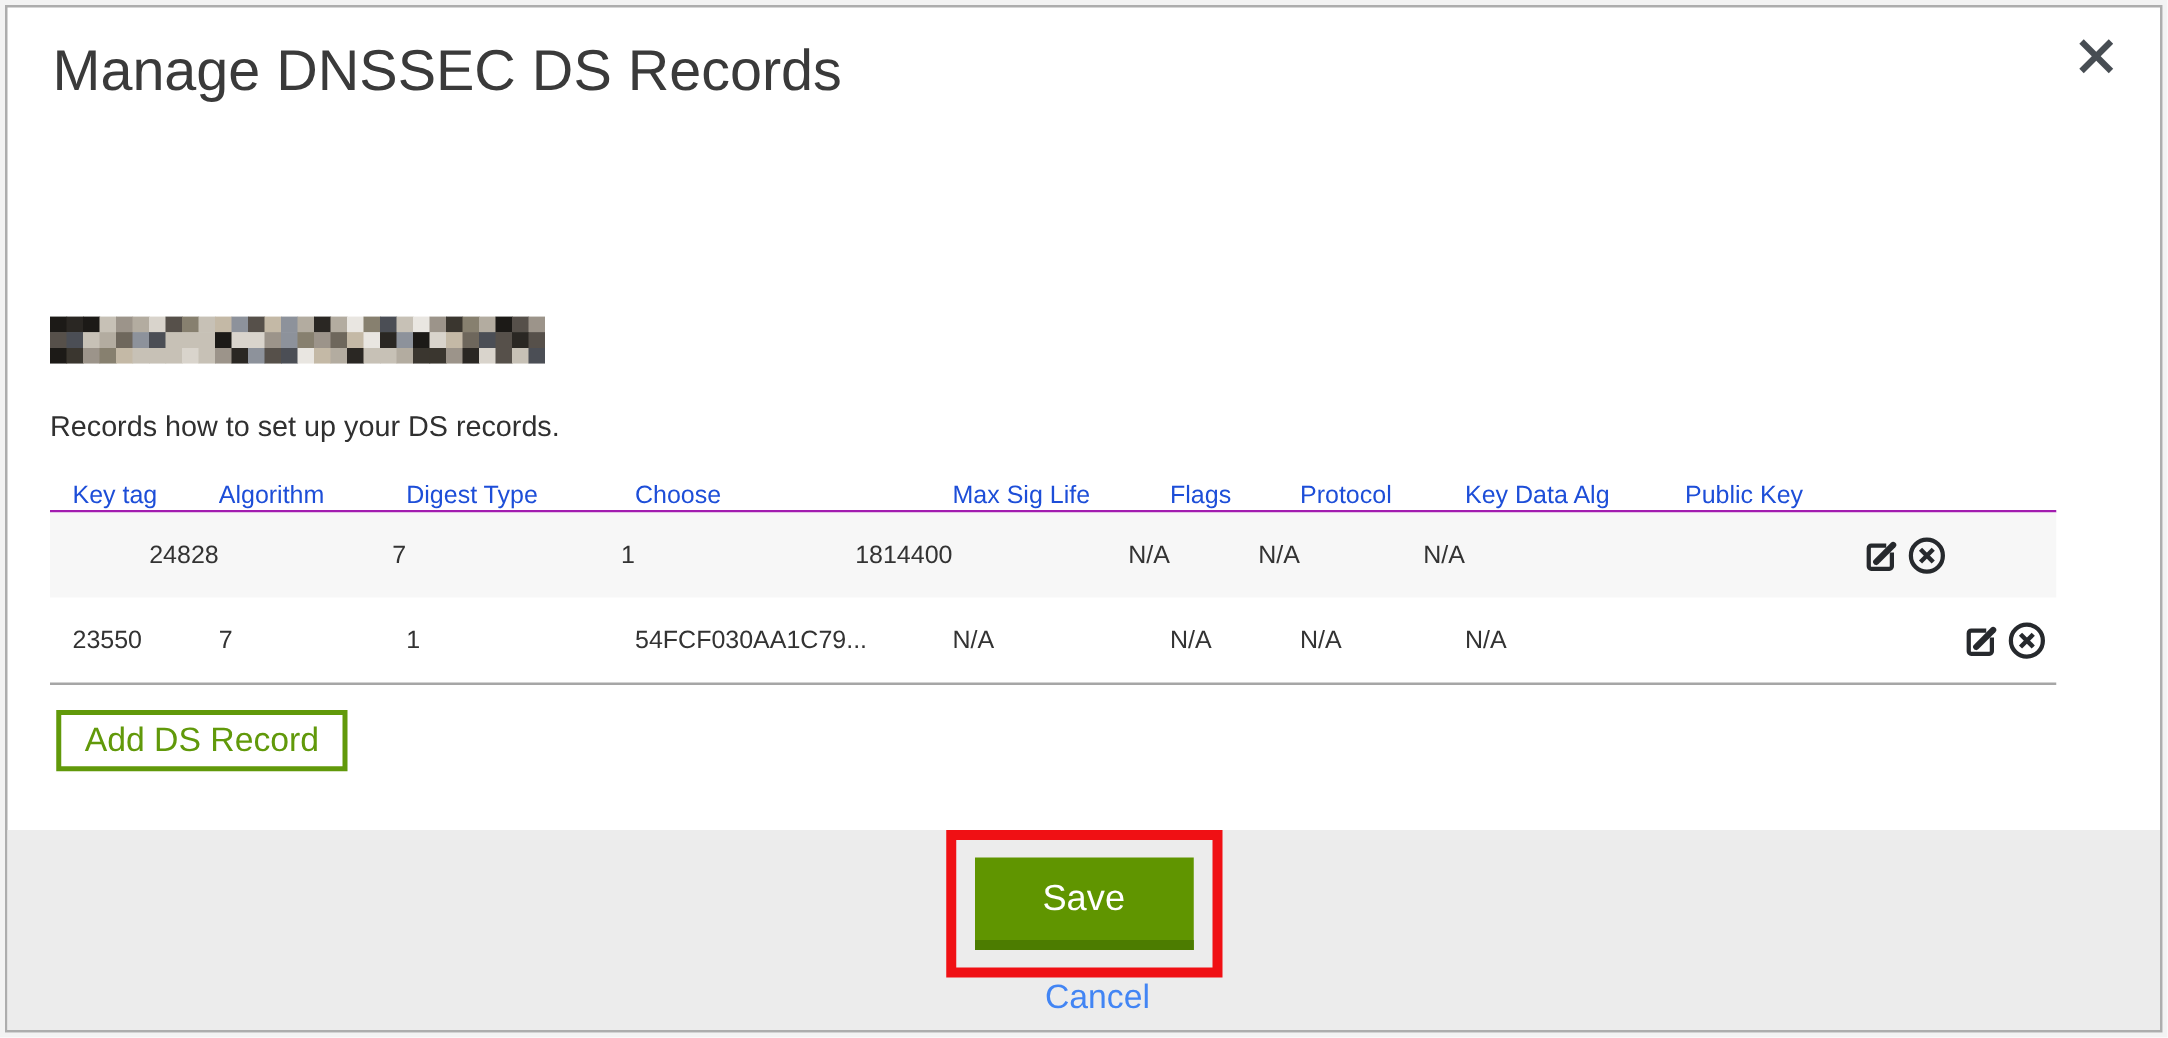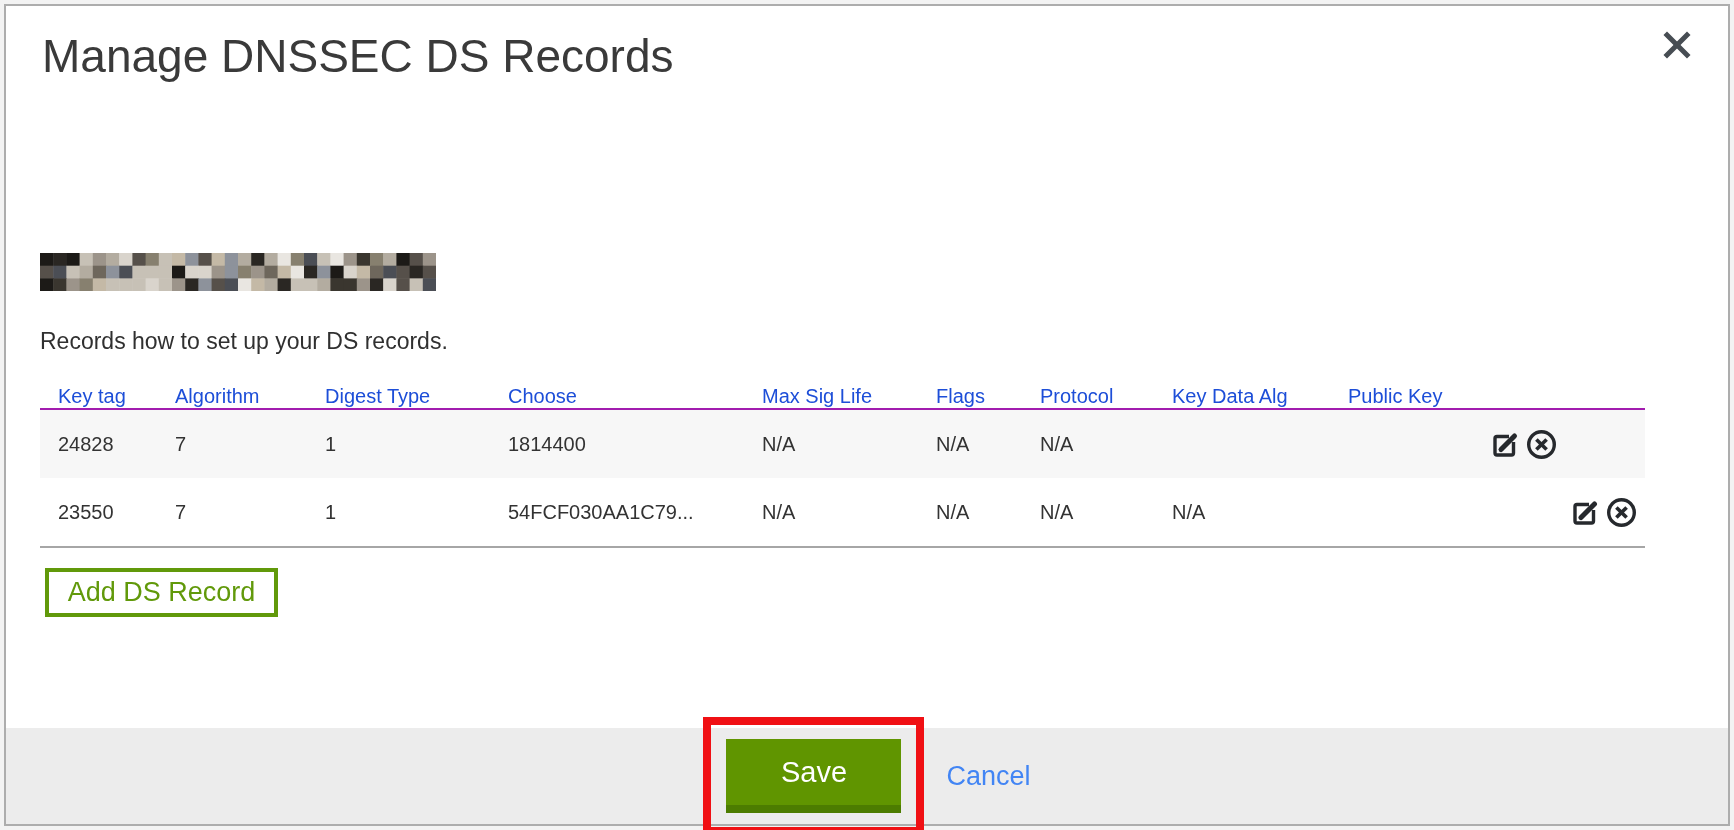--- a/index.html
+++ b/index.html
@@ -47,43 +47,43 @@
   .thead{
     height:40px;
     align-items:end;
     border-bottom:2px solid #a21caf;
     font-size:20px;color:#1d4ed8;
   }
   .trow{
     height:68px;
     font-size:20px;color:#333333;
   }
-  .trow.alt{background:#f7f7f7;}
+  .trow.alt{background:#f7f7f7;text-align:right;}
   .tbody{border-bottom:2px solid #a6a6a6;}
   .cell{padding:0;white-space:nowrap;overflow:hidden;}
   .cell.first{padding-left:18px;}
   .cell.actions{
     display:flex;justify-content:flex-end;align-items:center;
     padding-right:6px;gap:2px;
   }
   .icon-btn{background:none;border:0;padding:0;margin:0;cursor:pointer;line-height:0;}
   .add-btn{
     position:absolute;left:39px;top:562px;
     width:233px;height:49px;box-sizing:border-box;
     background:#ffffff;
     border:4px solid var(--outline-green);
     color:var(--outline-green);
     font-family:"Liberation Sans", sans-serif;
     font-size:27px;
     cursor:pointer;
   }
   .modal-footer{
-    position:absolute;left:0;right:0;bottom:0;height:96px;
+    position:absolute;left:0;right:0;bottom:0;height:160px;
     background:var(--footer-bg);
-    display:flex;align-items:center;justify-content:center;
+    display:flex;align-items:center;flex-direction:column;
   }
   .annotation-box{
     border:8px solid var(--annotation-red);
     padding:14px 15px;
     line-height:0;
   }
   .save-btn{
     width:175px;height:74px;box-sizing:border-box;
     background:var(--accent-green);
     border:0;

